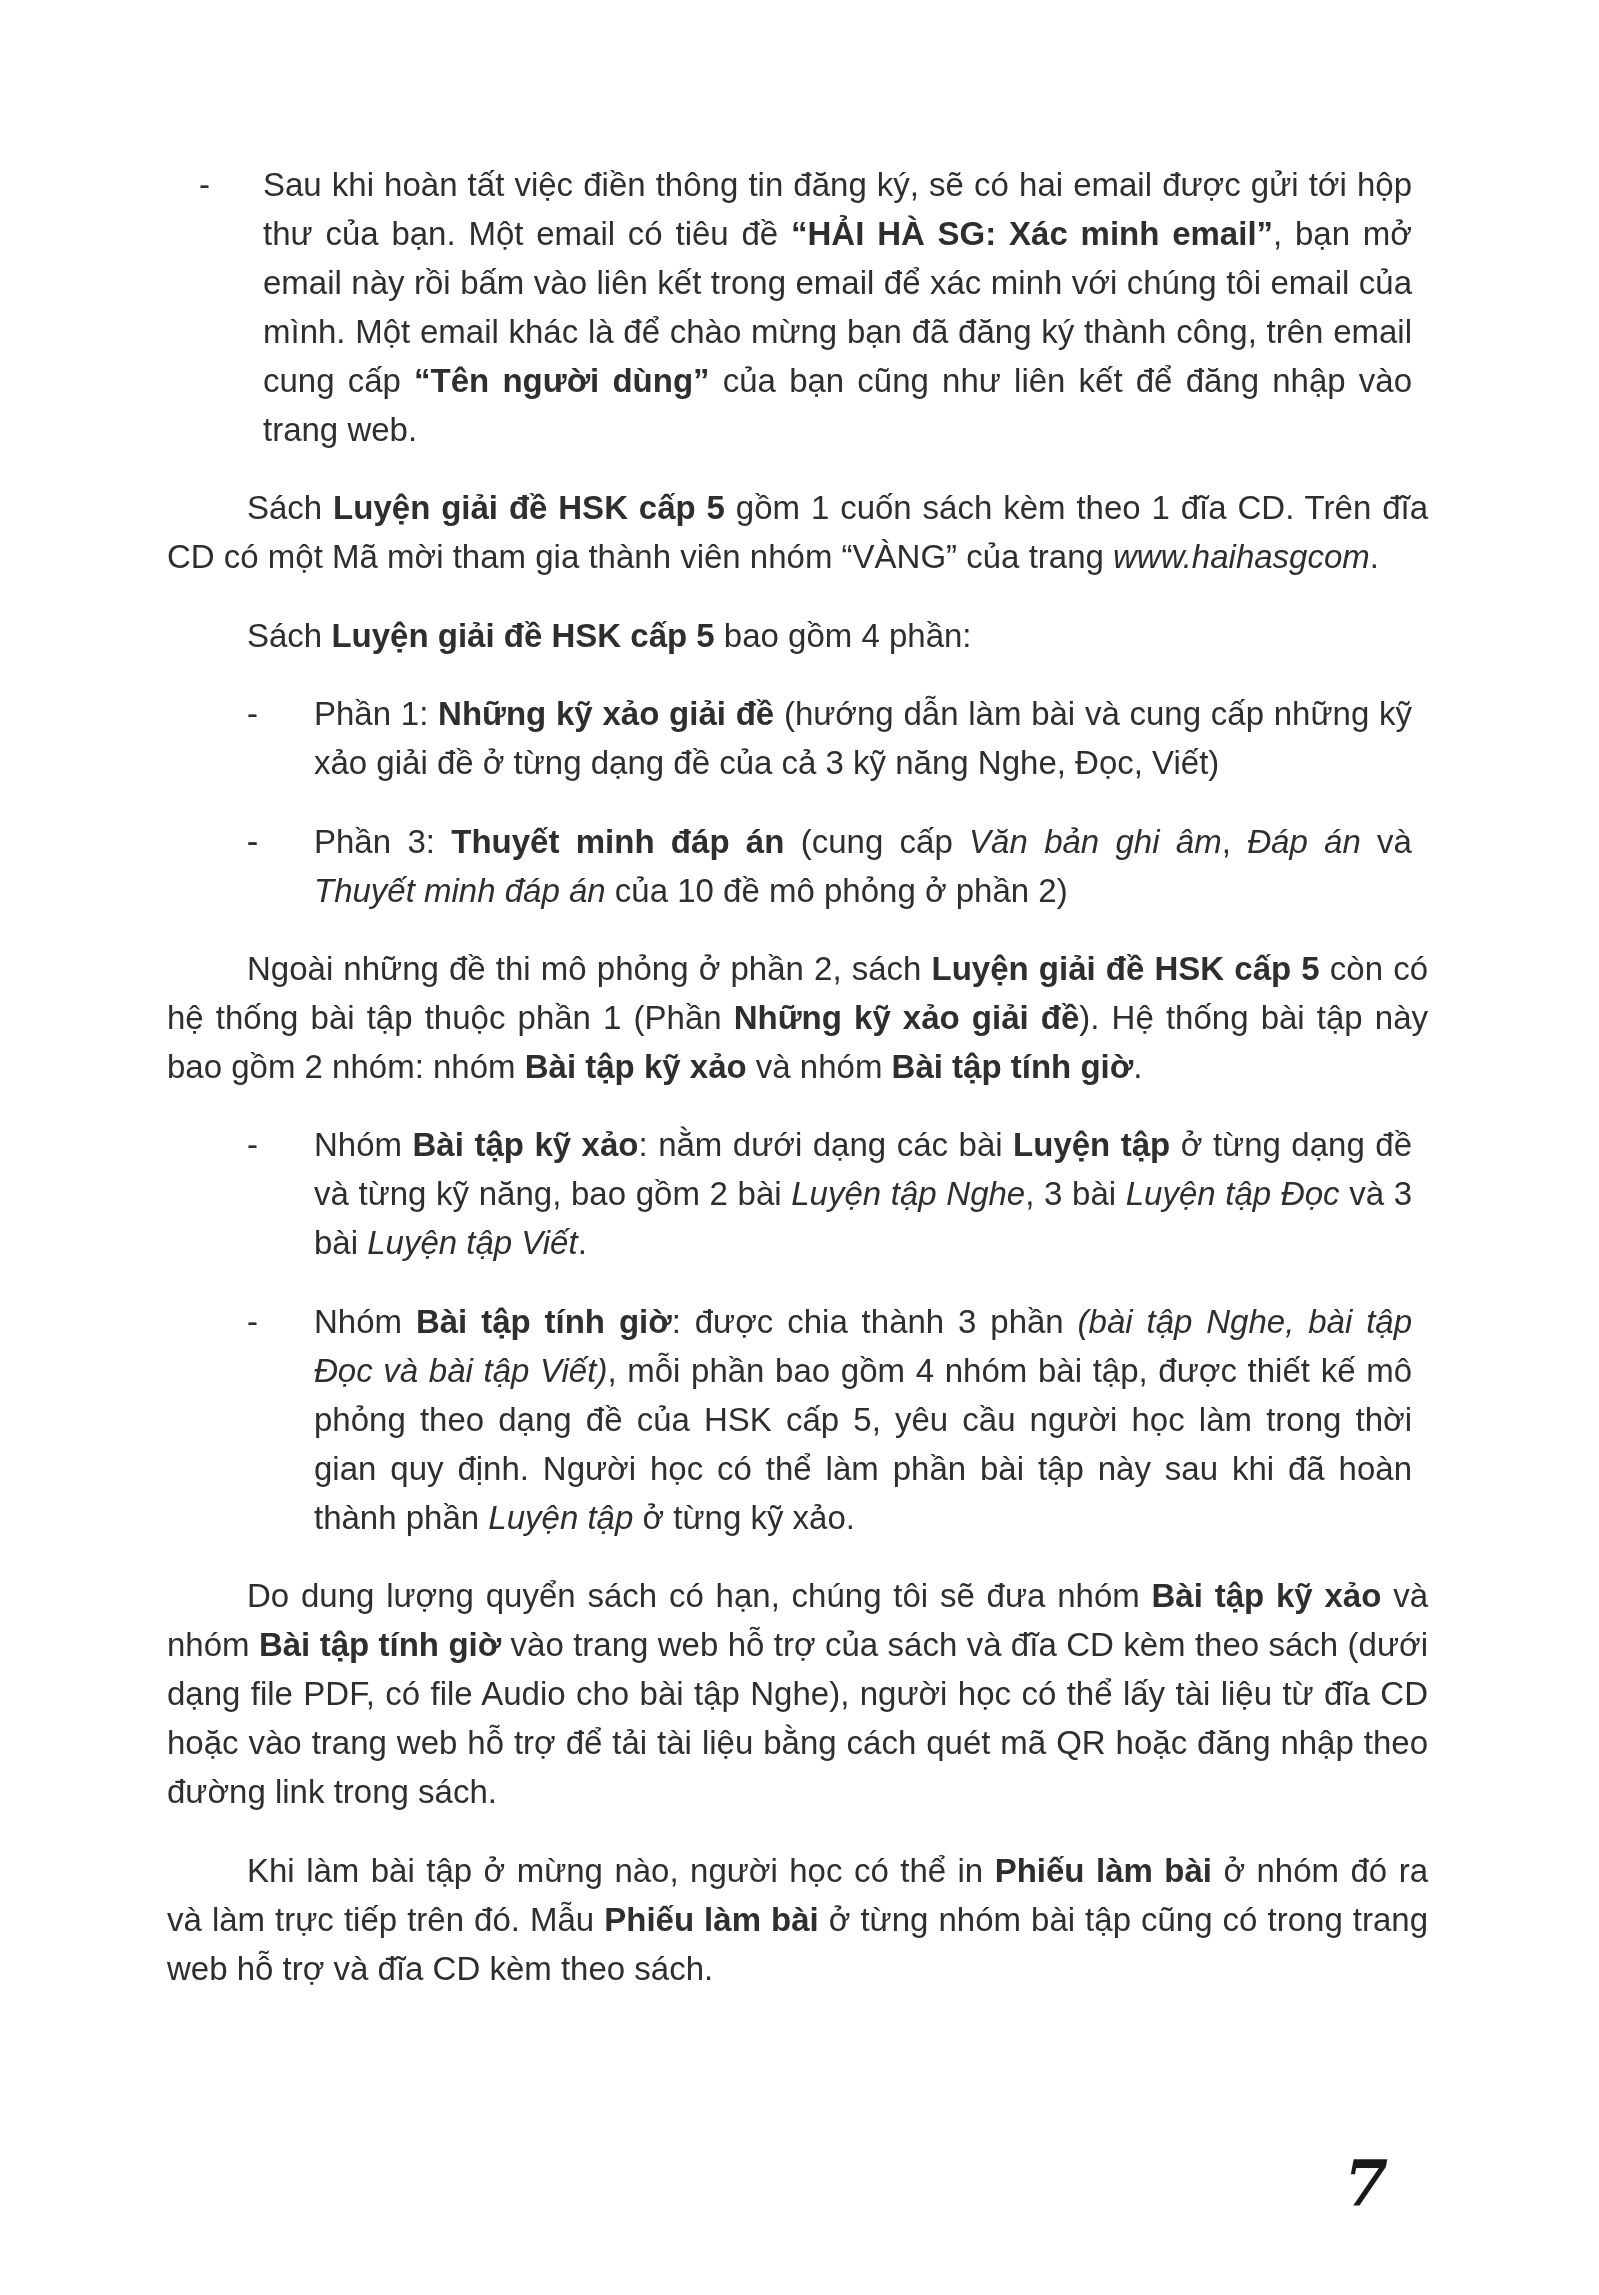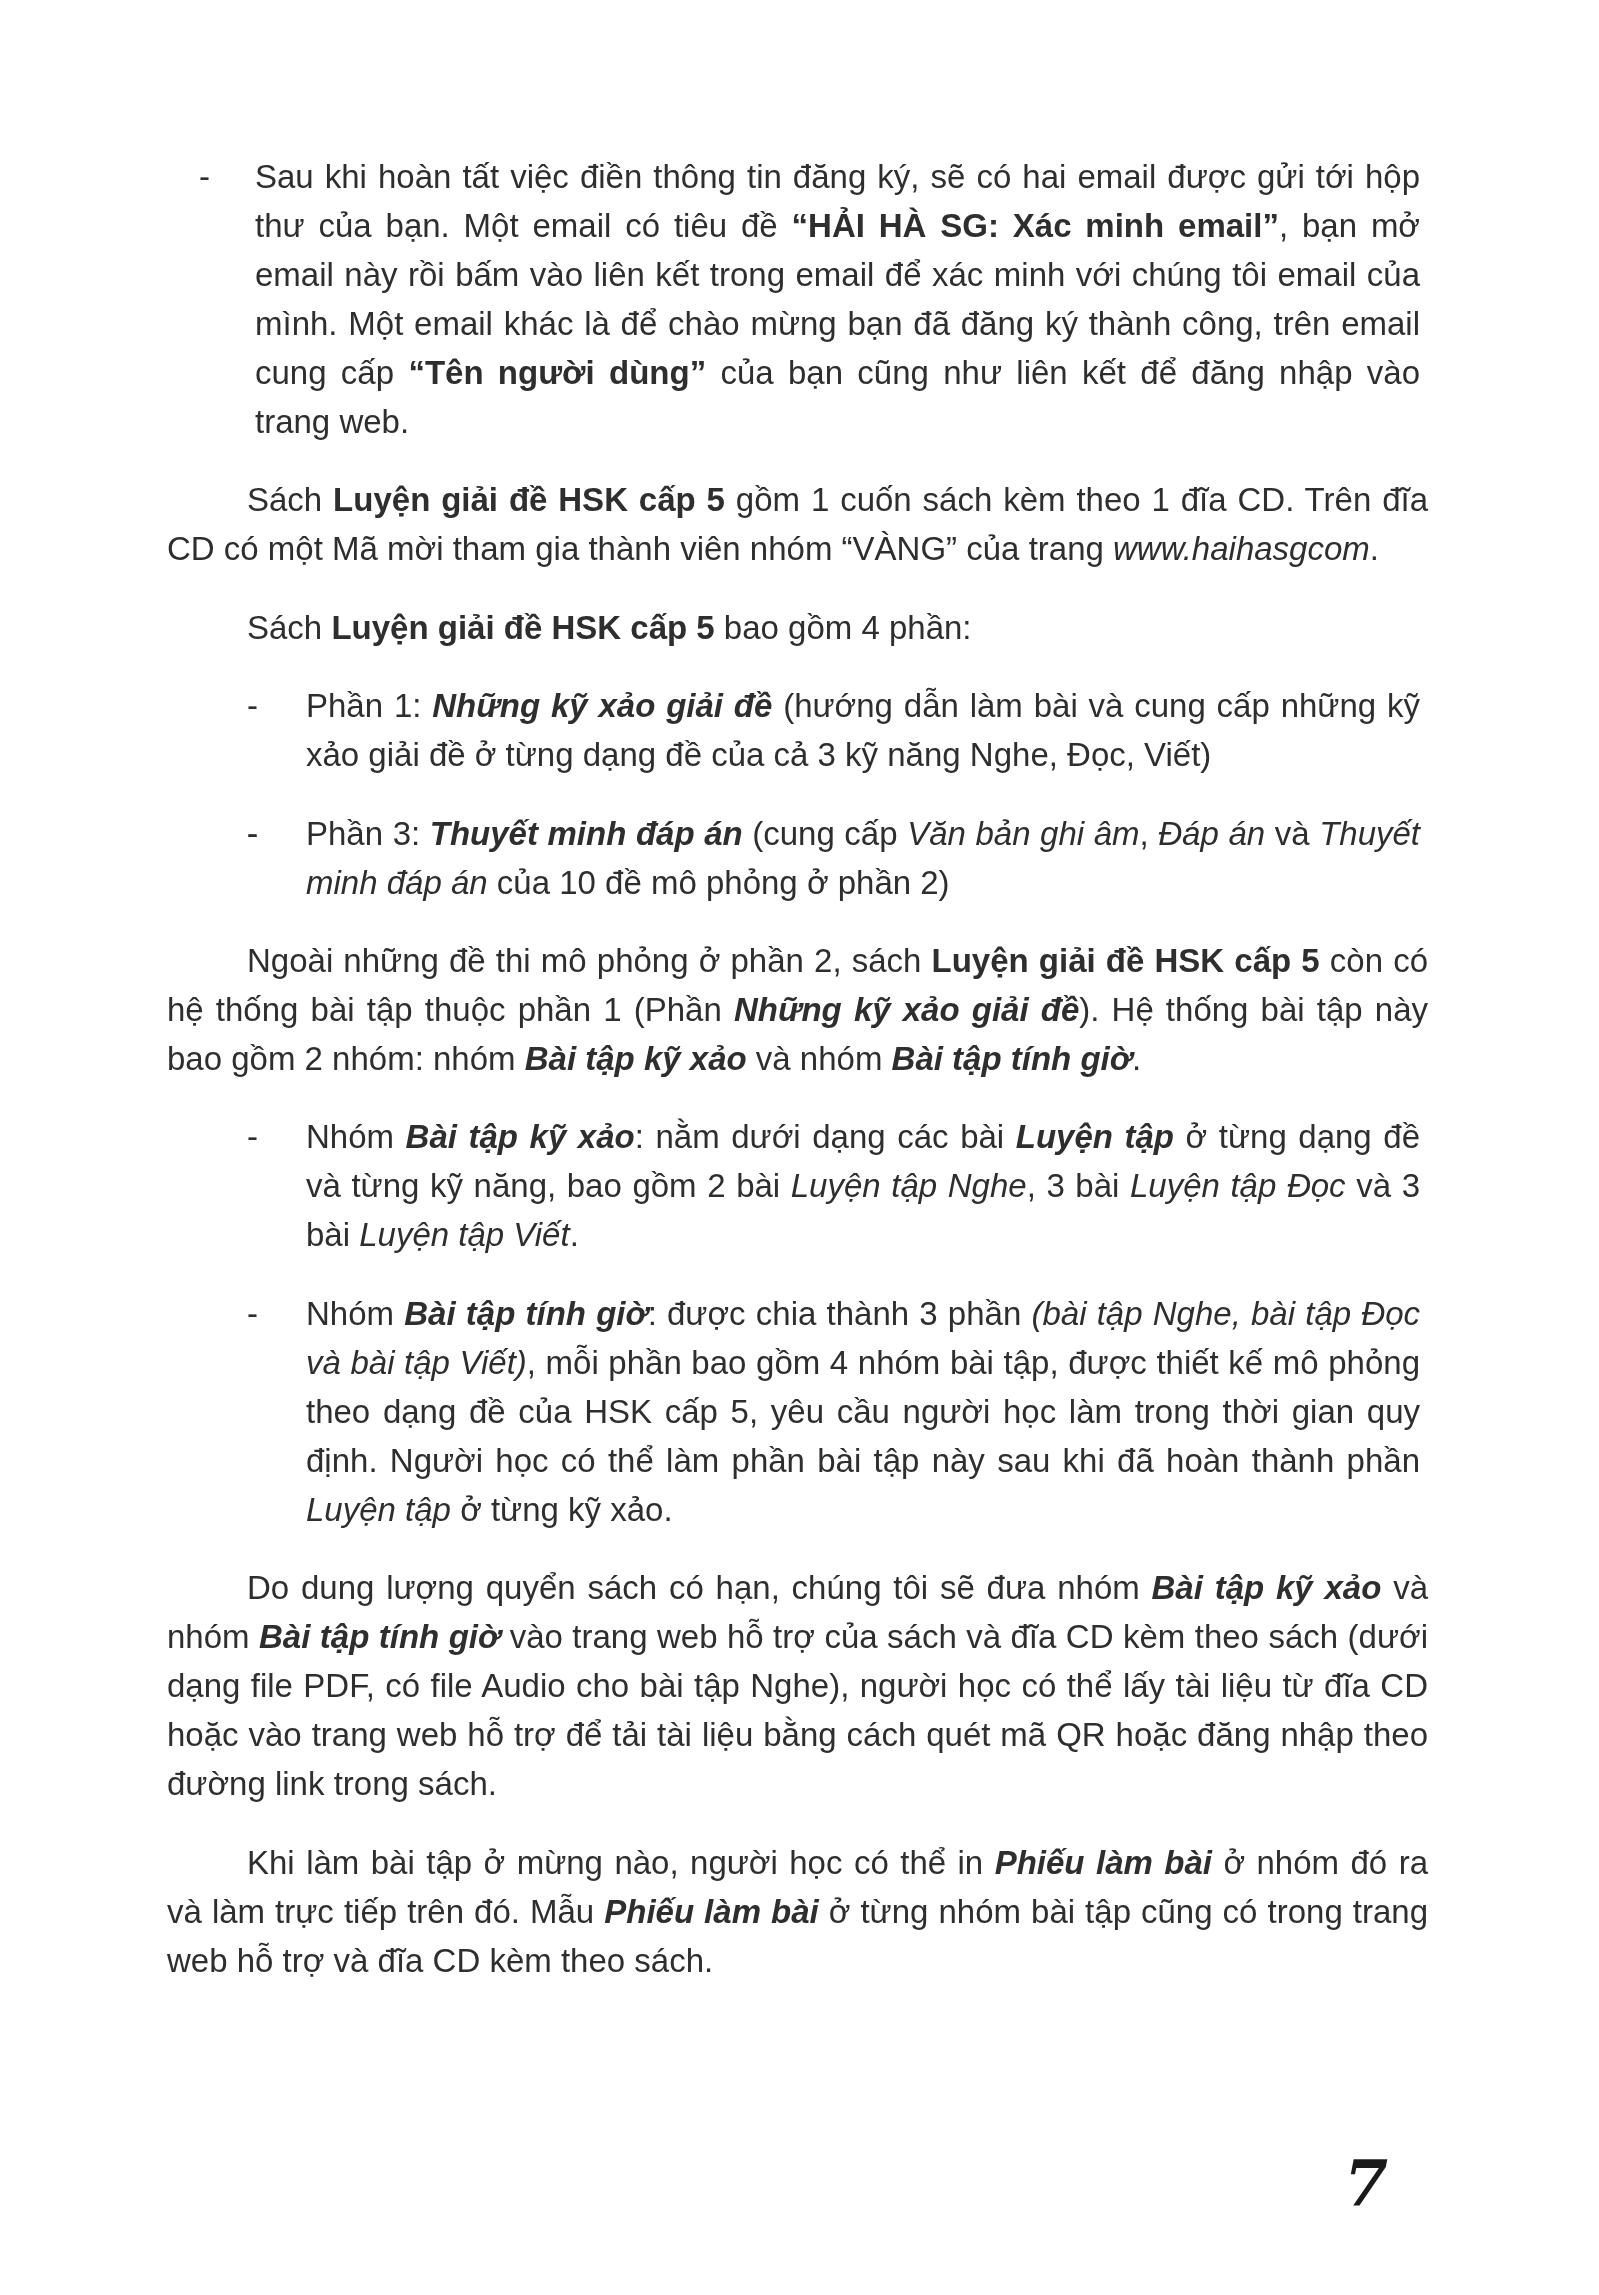--- a/index.html
+++ b/index.html
@@ -10,21 +10,21 @@
     background: #ffffff;
     overflow: hidden;
     font-family: "Liberation Sans", sans-serif;
     color: #2e2e2e;
   }
   .content { padding: 144px 172px 0 167px; }
   .block {
     font-size: 33px;
     line-height: 49px;
     text-align: justify;
-    margin: 8px;
+    margin: 16px;
   }
   .para { margin: 0 0 29.4px 0; text-indent: 80px; }
   .bullet { position: relative; margin: 0 0 29.4px 0; }
   .bullet .marker {
     position: absolute; top: 0;
     font-size: 33px; line-height: 49px;
   }
   .bullet-outer { padding-left: 80px; }
   .bullet-outer > .marker { left: 32px; }
   .bullet-inner { padding-left: 131px; }
@@ -34,21 +34,21 @@
     font-weight: 700;
     font-size: 46px;
     line-height: 1.2;
     text-align: center;
     color: #141414;
     margin: 85px 0 63px 0;
     white-space: nowrap;
   }
   .run-b  { font-weight: 700; }
   .run-i  { font-style: italic; }
-  .run-bi { font-weight: 700; font-style: italic; }
+  .run-bi { font-weight: 700; }
   .page-number {
     position: absolute;
     right: 212px;
     bottom: 74px;
     font-family: "DejaVu Serif", serif;
     font-size: 63px;
     font-weight: 700;
     font-style: italic;
     color: #1a1a1a;
   }

